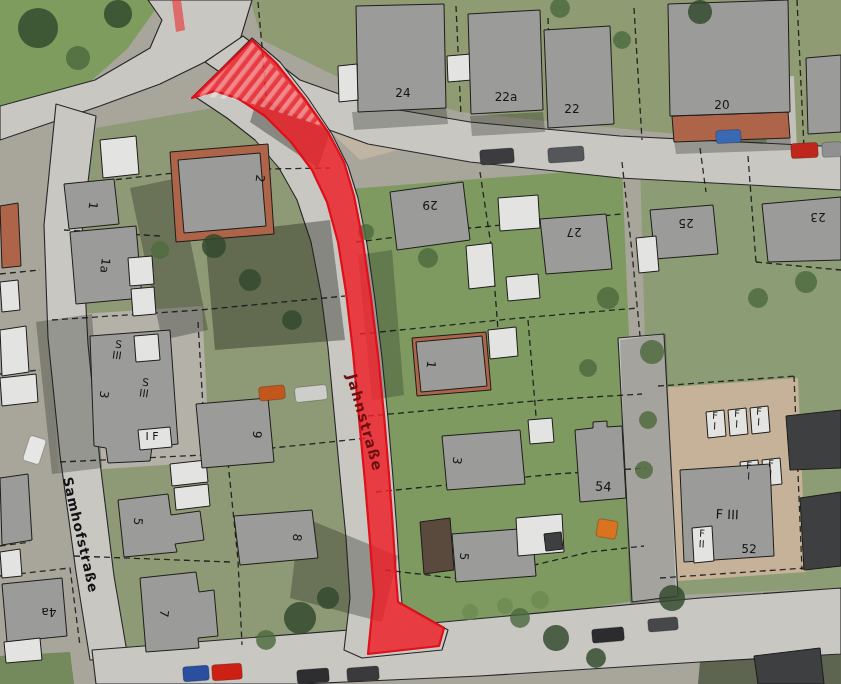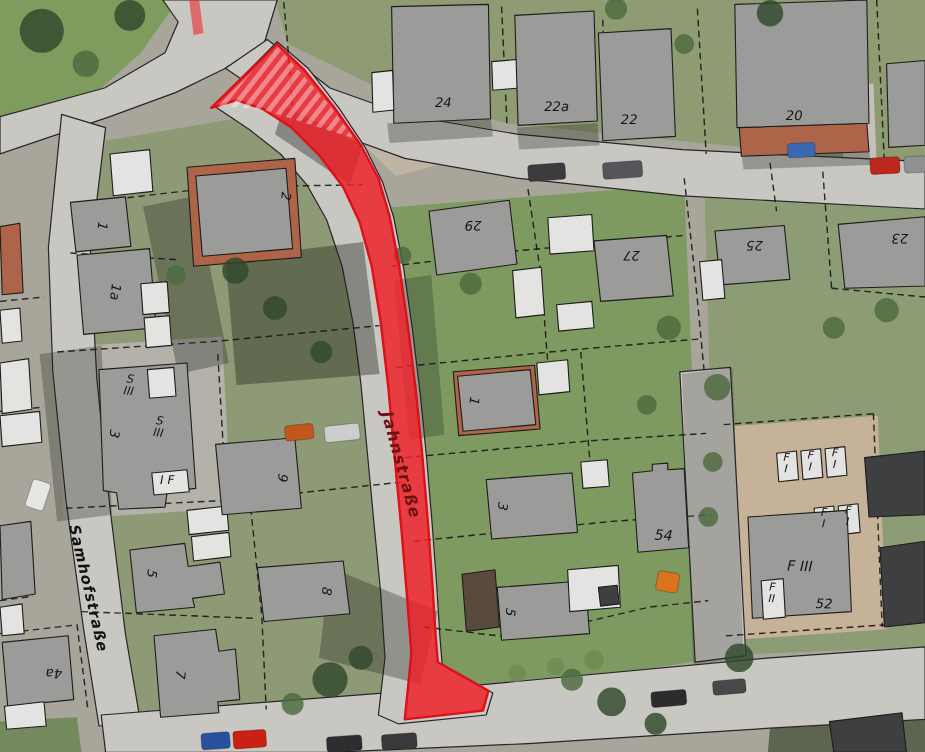--- a/index.html
+++ b/index.html
@@ -1,16 +1,16 @@
 <!DOCTYPE html>
 <html><head>
 <meta charset="utf-8">
 <style>
   html,body{margin:0;padding:0;background:#222;}
-  #stage{position:relative;width:841px;height:684px;overflow:hidden;background:#a8a59a;font-style:italic;}
+  #stage{position:relative;width:841px;height:684px;overflow:hidden;background:#a8a59a;}
   svg{display:block;}
   svg text{font-family:"DejaVu Sans","Liberation Sans",sans-serif;}
 </style>
 </head>
 <body>
 
 <div id="stage">
   <svg id="map-svg" width="841" height="684" viewBox="0 0 841 684" aria-label="Jahnstraße">
     <defs>
       <pattern id="hatch" patternUnits="userSpaceOnUse" width="9" height="9" patternTransform="rotate(38)">

